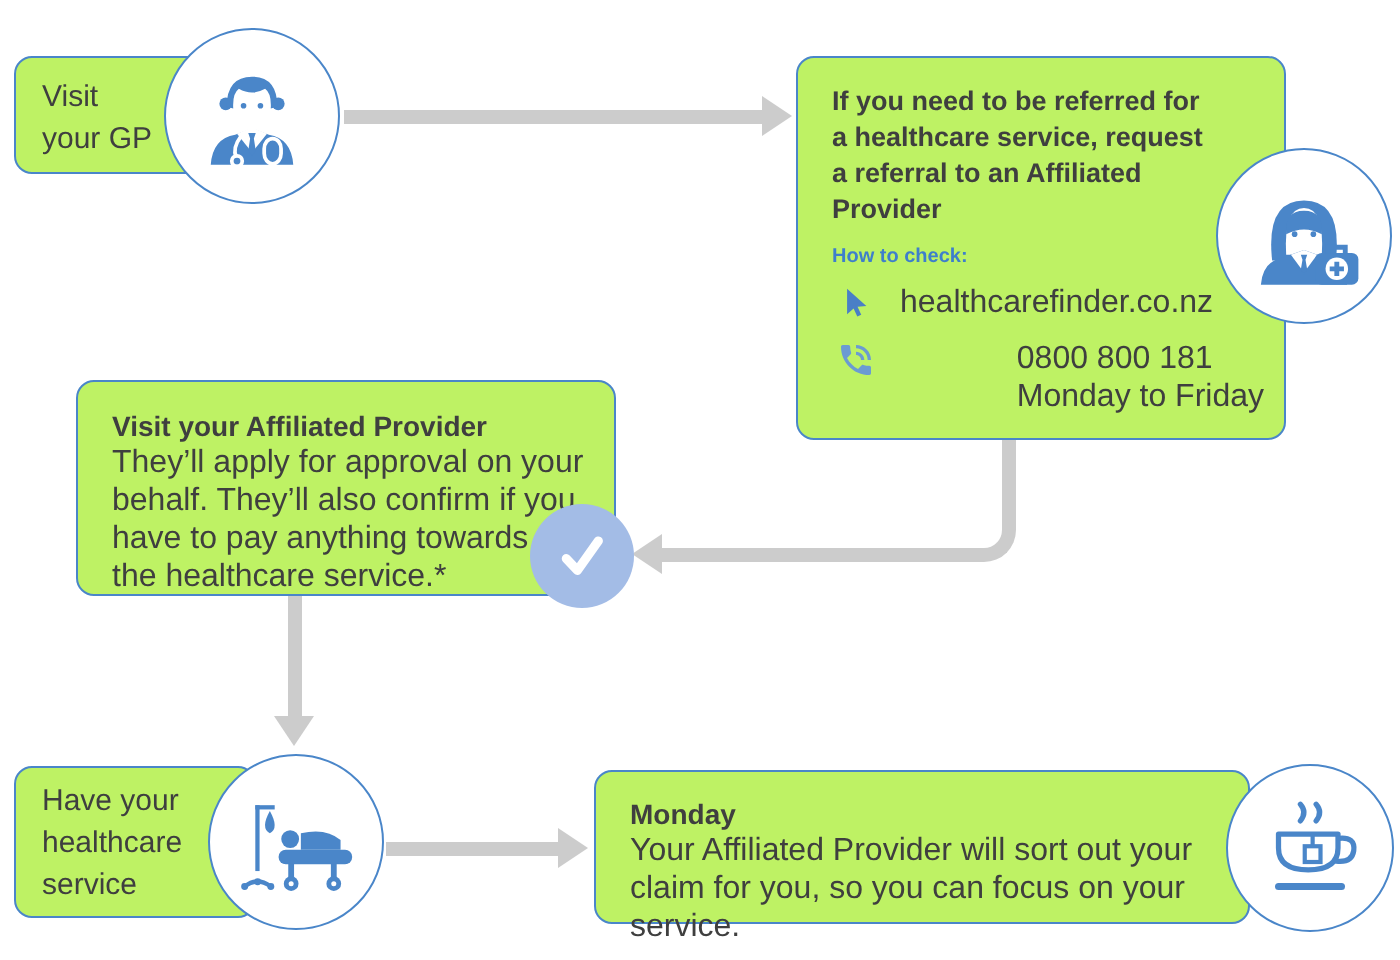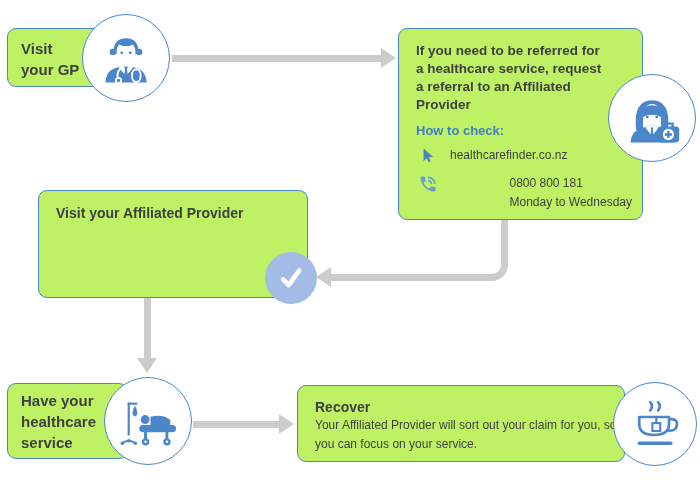--- a/index.html
+++ b/index.html
@@ -19,27 +19,27 @@
   .arrow-v{position:absolute;width:7px;background:#cccccc;z-index:0;}
   .tri{position:absolute;width:0;height:0;z-index:0;}
   .tri-right{border-top:10.5px solid transparent;border-bottom:10.5px solid transparent;border-left:15px solid #cccccc;}
   .tri-left{border-top:10.5px solid transparent;border-bottom:10.5px solid transparent;border-right:15px solid #cccccc;}
   .tri-down{border-left:10.5px solid transparent;border-right:10.5px solid transparent;border-top:15px solid #cccccc;}
   .elbow{
     position:absolute;left:330px;top:220px;width:171px;height:54px;z-index:0;
     border-right:7px solid #cccccc;border-bottom:7px solid #cccccc;border-bottom-right-radius:16px;
   }
   .label{
-    position:absolute;font-weight:bold;font-size:15px;line-height:21px;white-space:pre-line;
+    position:absolute;font-weight:normal;font-size:15px;line-height:21px;white-space:pre-line;
     z-index:2;
   }
   .pre{white-space:pre-line;}
   .b-title{font-weight:bold;font-size:13.5px;line-height:18px;}
-  .b-body{font-size:12px;line-height:19px;}
-  .how{color:#3e7fcb;font-weight:bold;font-size:13px;margin:9px 0 8px 0;}
+  .b-body{font-size:16px;line-height:19px;}
+  .how{color:#3e7fcb;font-weight:bold;font-size:10px;margin:9px 0 8px 0;}
   .row{display:flex;align-items:flex-start;margin-top:6px;}
   .row .ic{width:24px;flex:0 0 24px;margin-right:10px;display:flex;justify-content:center;}
   .check-circle{
     position:absolute;left:265px;top:252px;width:52px;height:52px;border-radius:50%;
     background:#a3bce6;z-index:4;display:flex;align-items:center;justify-content:center;
   }
   svg{display:block;}
 </style>
 </head>
 <body>
@@ -94,21 +94,21 @@
       <span class="b-body">healthcarefinder.co.nz</span>
     </div>
     <div class="row" style="margin-top:9px;justify-content:space-between;">
       <span class="ic">
         <svg width="20" height="20" viewBox="0 0 24 24">
             <path fill="#6b9bd2" d="M20 15.5c-1.25 0-2.45-.2-3.57-.57-.35-.11-.74-.03-1.02.24l-2.2 2.2c-2.83-1.44-5.15-3.75-6.59-6.59l2.2-2.21c.28-.26.36-.65.25-1C8.7 6.45 8.5 5.25 8.5 4c0-.55-.45-1-1-1H4c-.55 0-1 .45-1 1 0 9.39 7.61 17 17 17 .55 0 1-.45 1-1v-3.5c0-.55-.45-1-1-1zM19 12h2c0-4.97-4.03-9-9-9v2c3.87 0 7 3.13 7 7zm-4 0h2c0-2.76-2.24-5-5-5v2c1.66 0 3 1.34 3 3z"></path>
           </svg>
       </span>
       <span class="b-body">
         <span>0800 800 181</span><br>
-        <span>Monday to Wednesday</span>
+        <span>Monday to Friday</span>
       </span>
     </div>
   </div>
   <div class="circle" style="left:608px;top:74px;width:88px;height:88px;">
     <svg width="60" height="60" viewBox="0 0 64 64">
       <g fill="#4a86c9">
         <path d="M15 45 q-3.5 -32 17 -32 q20.5 0 17 32 z"></path>
         <path d="M32 17 q11 0 9.5 25 l-19 0 q-1.5 -25 9.5 -25 z" fill="#ffffff"></path>
         <path d="M22.5 31 q-1 -12.5 9.5 -12.5 q10.5 0 9.5 12.5 q-9.5 -5 -19 0 z"></path>
         <circle cx="27" cy="31" r="1.5"></circle>
@@ -119,20 +119,24 @@
         <rect x="38" y="41" width="23" height="17" rx="3.5"></rect>
         <path d="M45 41.5 v-3.5 h9 v3.5" stroke="#4a86c9" stroke-width="2.6" fill="none"></path>
         <circle cx="49.5" cy="49.5" r="6" fill="#ffffff"></circle>
         <path d="M48.2 45.7 h2.6 v2.5 h2.5 v2.6 h-2.5 v2.5 h-2.6 v-2.5 h-2.5 v-2.6 h2.5 z"></path>
       </g>
     </svg>
   </div>
 
   <div class="box" style="left:38px;top:190px;width:270px;height:108px;padding:13px 8px 24px 17px;">
     <div class="b-title" style="font-size:14px;">Visit your Affiliated Provider</div>
+    <div class="b-body pre">They’ll apply for approval on your
+behalf. They’ll also confirm if you
+have to pay anything towards
+the healthcare service.*</div>
   </div>
   <div class="check-circle">
     <svg width="34" height="34" viewBox="0 0 52 52">
         <path d="M14 28 L22.5 37 L38.5 14.5" stroke="#ffffff" stroke-width="7" fill="none" stroke-linecap="round" stroke-linejoin="round"></path>
       </svg>
   </div>
 
   <div class="box" style="left:7px;top:383px;width:121px;height:76px;"></div>
   <div class="label" style="left:21px;top:390px;">Have your
 healthcare
@@ -154,21 +158,21 @@
         <rect x="50" y="43" width="3" height="8"></rect>
         <circle cx="29.5" cy="53.5" r="3.8"></circle>
           <circle cx="51.5" cy="53.5" r="3.8"></circle>
       </g>
       <circle cx="29.5" cy="53.5" r="1.3" fill="#ffffff"></circle>
         <circle cx="51.5" cy="53.5" r="1.3" fill="#ffffff"></circle>
     </svg>
   </div>
 
   <div class="box" style="left:297px;top:385px;width:328px;height:77px;padding:12px 6px 8px 17px;">
-    <div class="b-title" style="font-size:14px;">Recover</div>
+    <div class="b-title" style="font-size:14px;">Monday</div>
     <div class="b-body">Your Affiliated Provider will sort out your claim for you, so you can focus on your service.</div>
   </div>
   <div class="circle" style="left:613px;top:382px;width:84px;height:84px;">
     <svg width="56" height="56" viewBox="0 0 64 64">
       <g stroke="#4a86c9" fill="none" stroke-width="3" stroke-linecap="round">
         <path d="M26.5 7 q4 4.5 0 9.5"></path>
         <path d="M35.5 7 q4 4.5 0 9.5"></path>
         <path d="M14 24 h34 v8 q0 12.5 -17 12.5 q-17 0 -17 -12.5 z" stroke-linejoin="round"></path>
         <path d="M48.5 26.5 q9.5 -1 8.5 7 q-1 7 -10 6"></path>
       </g>

